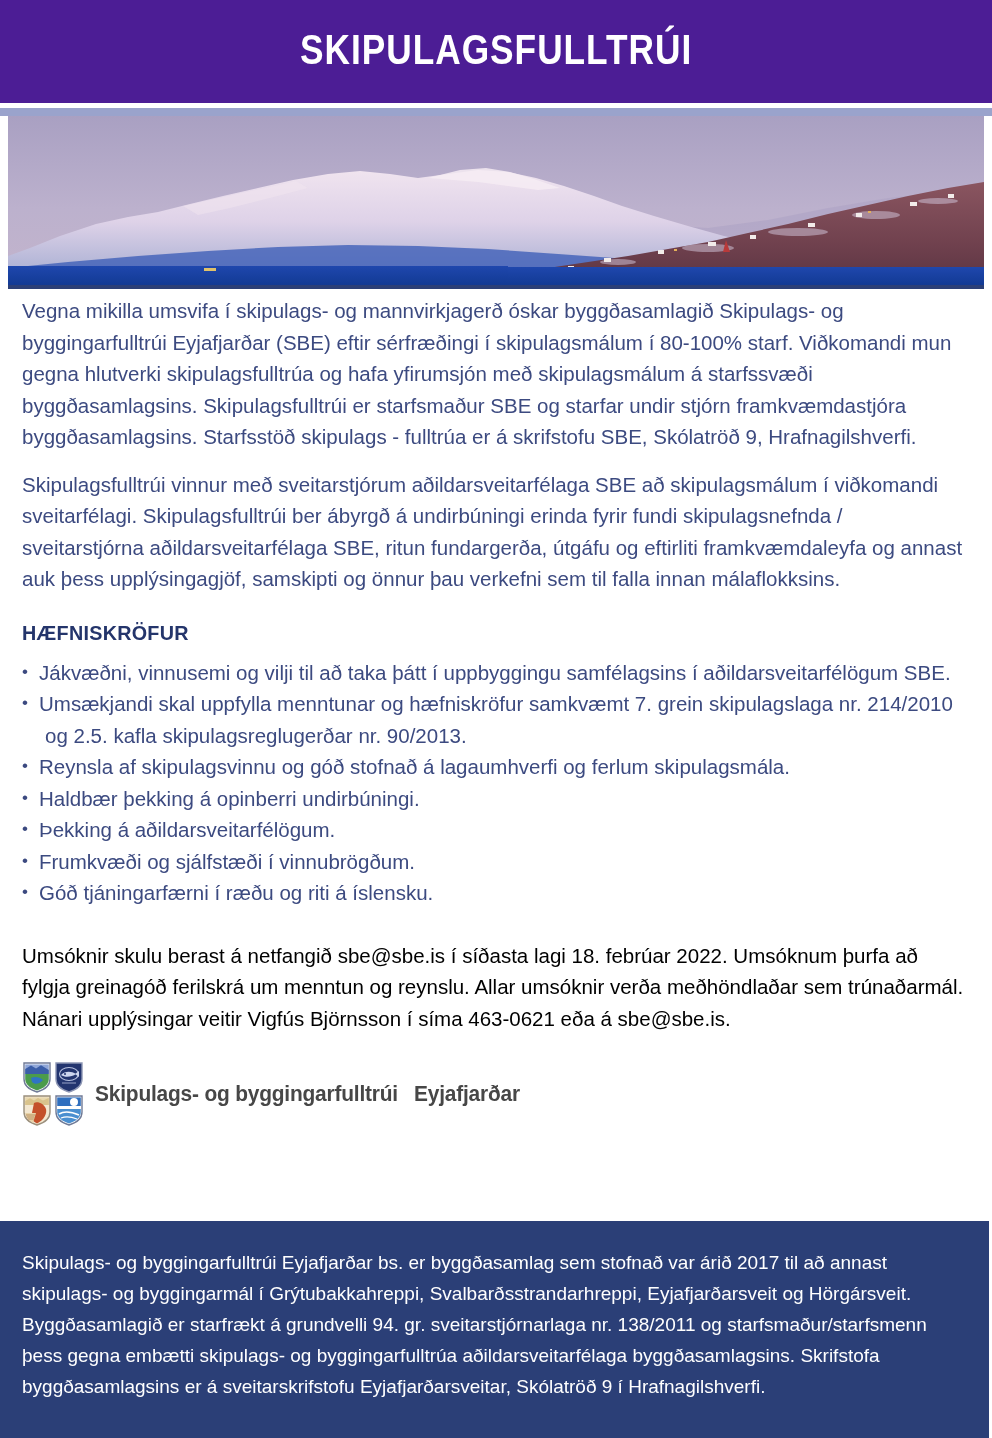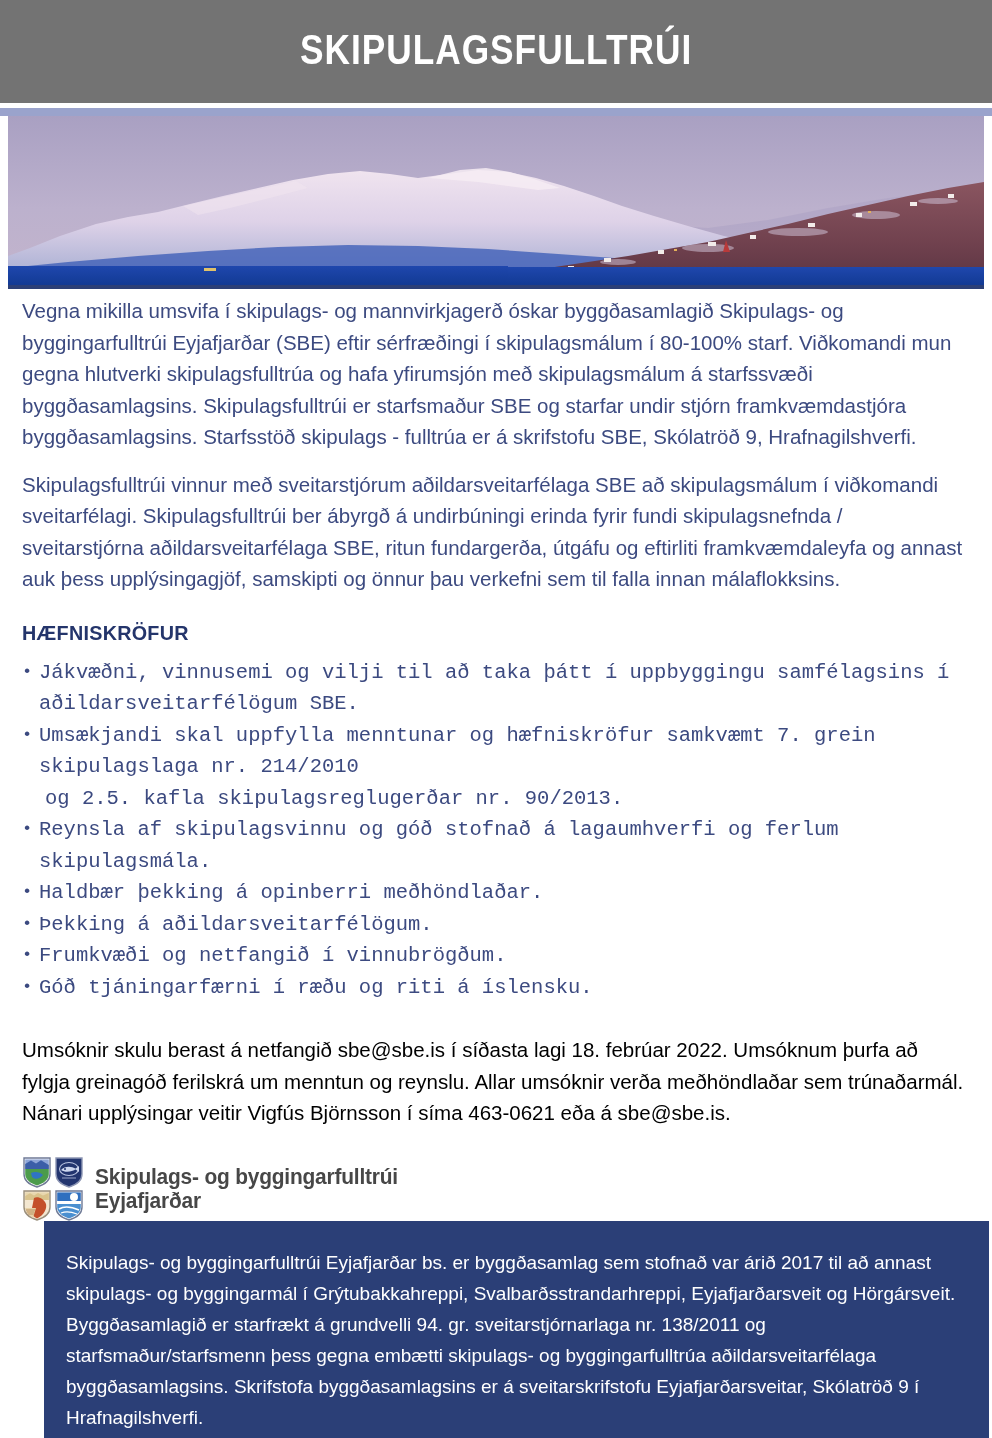--- a/index.html
+++ b/index.html
@@ -13,21 +13,21 @@
     height: 1438px;
     font-family: "Liberation Sans", sans-serif;
     color: #3c4a80;
     overflow: hidden;
     position: relative;
   }
 
   
   .header-band {
     height: 103px;
-    background: #737373;
+    background: #4c1d95;
     display: flex;
     align-items: center;
     justify-content: center;
     box-sizing: border-box;
     padding-bottom: 4px;
   }
   .header-title {
     color: #ffffff;
     font-size: 43px;
     font-weight: bold;
@@ -86,21 +86,20 @@
     list-style: none;
     margin: 0;
     padding: 0;
   }
   .bullets li {
     font-size: 20.5px;
     line-height: 31.5px;
     color: #3c4a80;
     position: relative;
     padding-left: 17px;
-    font-family: Liberation Mono, monospace;
   }
   .bullets li::before {
     content: "\2022";
     position: absolute;
     left: 0;
     top: -1px;
     color: #3c4a80;
     font-size: 17px;
   }
   .bullets li .cont {
@@ -124,21 +123,21 @@
   }
   .crest-grid {
     display: grid;
     grid-template-columns: 30px 30px;
     grid-template-rows: 31px 31px;
     gap: 2px;
   }
   .crest { width: 30px; height: 31px; display: block; }
   .logo-text {
     display: flex;
-    flex-direction: column;
+    flex-direction: row;
     justify-content: center;
     line-height: 1.0;
   }
   .logo-line {
     font-size: 22px;
     font-weight: bold;
     color: #474747;
     letter-spacing: -0.2px;
     transform: scaleX(0.95);
     transform-origin: left center;
@@ -148,21 +147,20 @@
   
   .footer {
     position: absolute;
     left: 0;
     right: 3px;
     bottom: 0;
     height: 217px;
     background: #2b3f77;
     box-sizing: border-box;
     padding: 26px 22px 0 22px;
-    margin-left: 44px;
   }
   .footer-text {
     color: #ffffff;
     font-size: 19px;
     line-height: 31px;
     margin: 0;
   }
 </style>
 </head>
 <body>
@@ -257,27 +255,27 @@
       <span>Jákvæðni, vinnusemi og vilji til að taka þátt í uppbyggingu samfélagsins í aðildarsveitarfélögum SBE.</span>
     </li>
     <li>
       <span>Umsækjandi skal uppfylla menntunar og hæfniskröfur samkvæmt 7. grein skipulagslaga nr. 214/2010</span>
       <span class="cont">og 2.5. kafla skipulagsreglugerðar nr. 90/2013.</span>
     </li>
     <li>
       <span>Reynsla af skipulagsvinnu og góð stofnað á lagaumhverfi og ferlum skipulagsmála.</span>
     </li>
     <li>
-      <span>Haldbær þekking á opinberri meðhöndlaðar.</span>
+      <span>Haldbær þekking á opinberri undirbúningi.</span>
     </li>
     <li>
       <span>Þekking á aðildarsveitarfélögum.</span>
     </li>
     <li>
-      <span>Frumkvæði og netfangið í vinnubrögðum.</span>
+      <span>Frumkvæði og sjálfstæði í vinnubrögðum.</span>
     </li>
     <li>
       <span>Góð tjáningarfærni í ræðu og riti á íslensku.</span>
     </li>
   </ul>
 
   <p class="apply-block">Umsóknir skulu berast á netfangið sbe@sbe.is í síðasta lagi 18. febrúar 2022. Umsóknum þurfa að fylgja greinagóð ferilskrá um menntun og reynslu. Allar umsóknir verða meðhöndlaðar sem trúnaðarmál. Nánari upplýsingar veitir Vigfús Björnsson í síma 463-0621 eða á sbe@sbe.is.</p>
 
   <div class="logo-row">
     <div class="crest-grid">

